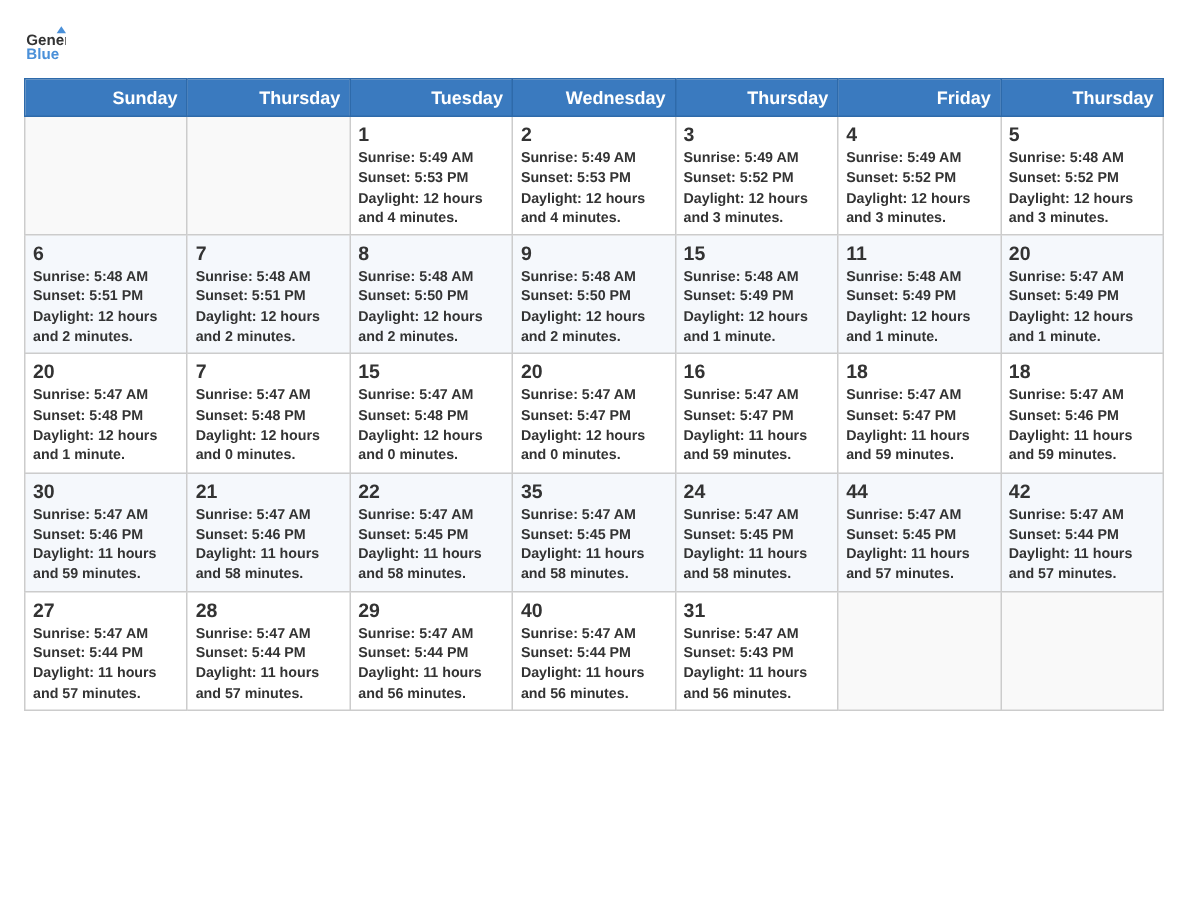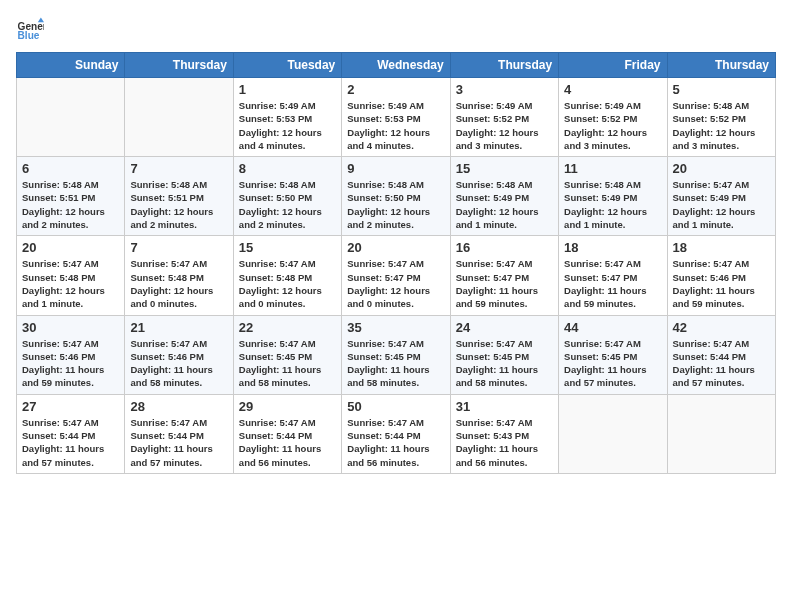--- a/index.html
+++ b/index.html
@@ -291,21 +291,21 @@
 Sunset: 5:44 PM
 Daylight: 11 hours and 57 minutes.</div>
         </td>
         <td>
           <div class="day-number">29</div>
           <div class="day-info" style="white-space: pre-line;">Sunrise: 5:47 AM
 Sunset: 5:44 PM
 Daylight: 11 hours and 56 minutes.</div>
         </td>
         <td>
-          <div class="day-number">50</div>
+          <div class="day-number">40</div>
           <div class="day-info" style="white-space: pre-line;">Sunrise: 5:47 AM
 Sunset: 5:44 PM
 Daylight: 11 hours and 56 minutes.</div>
         </td>
         <td>
           <div class="day-number">31</div>
           <div class="day-info" style="white-space: pre-line;">Sunrise: 5:47 AM
 Sunset: 5:43 PM
 Daylight: 11 hours and 56 minutes.</div>
         </td>

